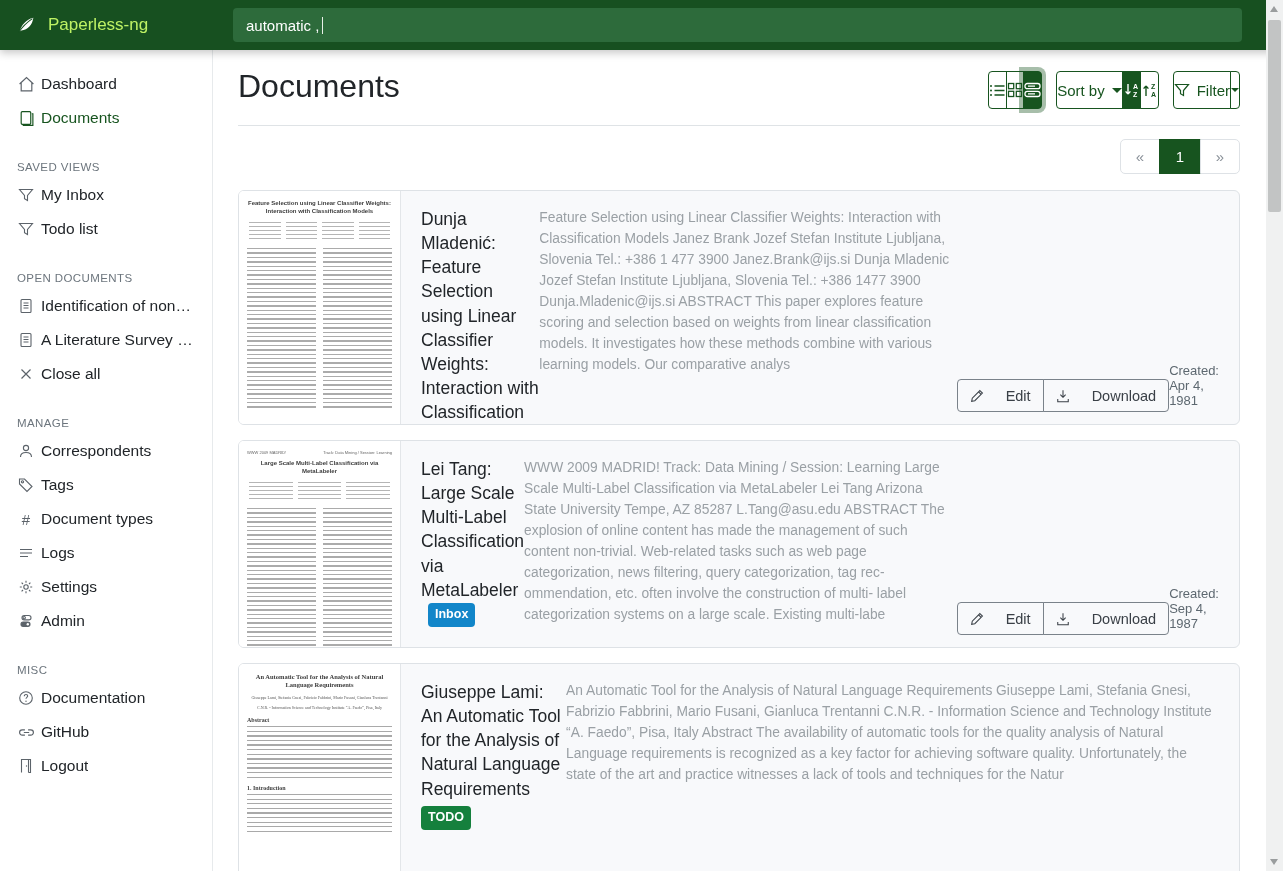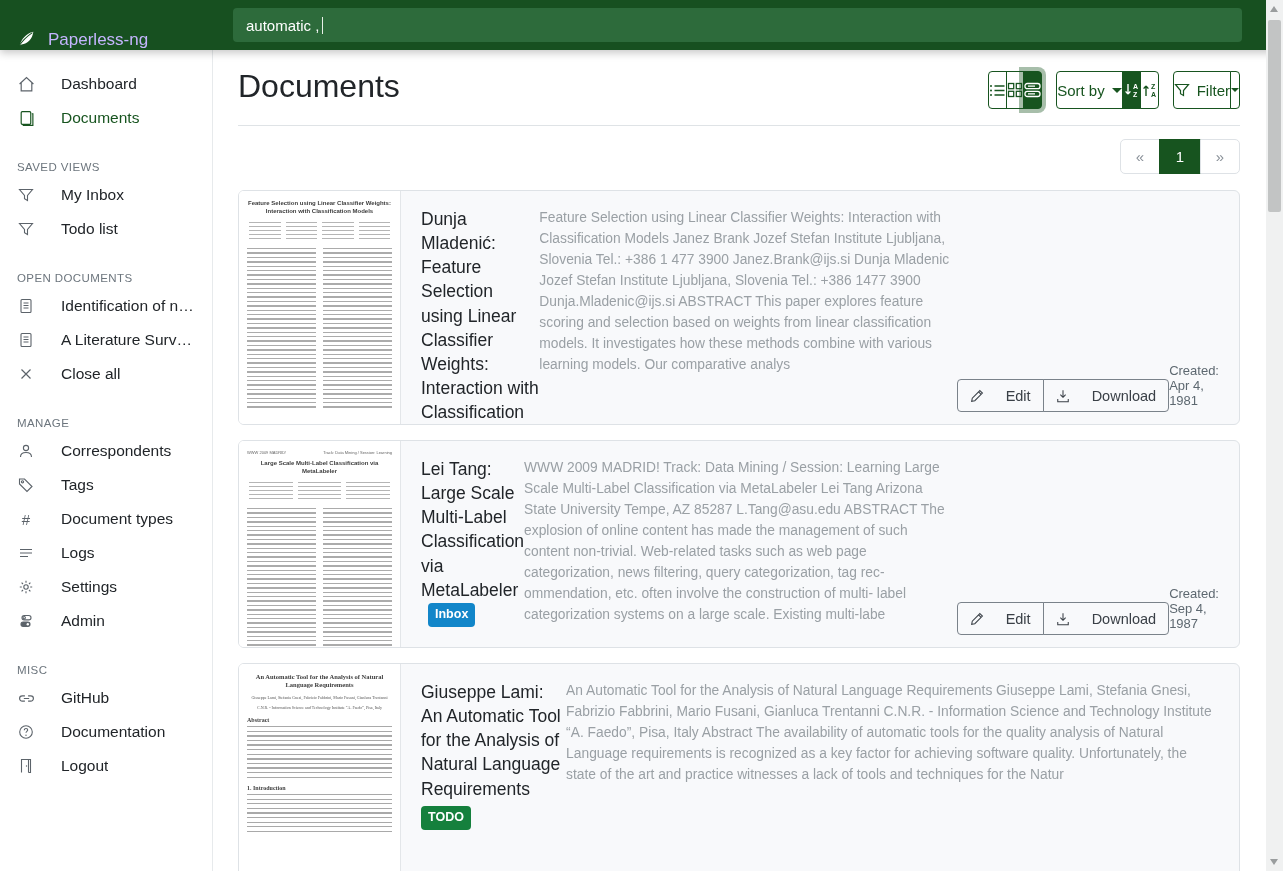--- a/index.html
+++ b/index.html
@@ -4,31 +4,31 @@
 <style>
   * { box-sizing: border-box; }
   html,body { margin:0; padding:0; }
   body {
     width:1283px; height:871px; overflow:hidden; position:relative;
     font-family:"Liberation Sans", sans-serif; background:#fff; color:#212529;
   }
   
   .navbar{ height:50px; background:#175020; display:flex; align-items:stretch;
            box-shadow:0 3px 8px rgba(0,0,0,.22); position:relative; z-index:5;}
-  .brand{ width:213px; flex:none; display:flex; align-items:flex-end; gap:11px;
-          padding-left:15px; color:#c4b5fd; font-size:17px; cursor:pointer;}
+  .brand{ width:213px; flex:none; display:flex; align-items:center; gap:11px;
+          padding-left:15px; color:#bef264; font-size:17px; cursor:pointer;}
   .brand svg{ flex:none; }
   .search{ flex:1; margin:8px 41px 8px 20px; background:#2d6b3b; border-radius:4px;
            display:flex; align-items:center; padding:0 13px; color:#fff; font-size:15px;}
   .caret-line{ width:1px; height:17px; background:#e8f0e8; margin-left:3px; }
   
   .layout{ display:flex; height:821px; }
   .sidebar{ width:213px; flex:none; background:#fff; border-right:1px solid #e7eaec;
             padding-top:17px; overflow:hidden; }
-  .nav-item{ display:flex; align-items:center; gap:26px; padding:8px 17px;
+  .nav-item{ display:flex; align-items:center; gap:6px; padding:8px 17px;
              font-size:15.5px; color:#212529; cursor:pointer; text-decoration:none; }
   .nav-item .nico{ width:18px; height:18px; color:#5c636a; display:flex; align-items:center; justify-content:center; flex:none; }
   .nav-item.active{ color:#17541f; }
   .nav-item.active .nico{ color:#17541f; }
   .nav-label{ white-space:nowrap; overflow:hidden; text-overflow:ellipsis; }
   .section-title{ margin:26px 17px 5px; font-size:11.5px; color:#6c757d; letter-spacing:.4px; }
   
   .main{ flex:1; padding:16px 26px 0 25px; overflow:hidden; margin-right:17px; }
   .header-row{ display:flex; justify-content:space-between; align-items:flex-start; }
   .page-title{ font-size:32px; font-weight:400; margin:0 0 0 0; line-height:40px; color:#212529;}
@@ -241,35 +241,35 @@
           <rect x="3" y="9" width="9" height="4.4" rx="2.2" fill="currentColor"></rect>
             <circle cx="9.8" cy="11.2" r="1.2" fill="#fff" stroke="none"></circle>
         </svg>
       </span>
       <span class="nav-label">Admin</span>
     </a>
 
     <div class="section-title">MISC</div>
     <a class="nav-item">
       <span class="nico">
-        <svg width="17" height="17" viewBox="0 0 16 16" fill="none" stroke="currentColor" stroke-width="1.1">
-          <path d="M6.5 5.5 h-2.5 a2.5 2.5 0 0 0 0 5 h2.5 M9.5 5.5 h2.5 a2.5 2.5 0 0 1 0 5 h-2.5 M5.5 8 h5"></path>
-        </svg>
-      </span>
-      <span class="nav-label">GitHub</span>
-    </a>
-    <a class="nav-item">
-      <span class="nico">
         <svg width="16" height="16" viewBox="0 0 16 16" fill="none" stroke="currentColor" stroke-width="1.1">
           <circle cx="8" cy="8" r="6.3"></circle>
           <path d="M6.3 6.2 c0-1 .8-1.7 1.7-1.7 s1.7 .7 1.7 1.6 c0 1.2-1.7 1.3-1.7 2.6"></path>
           <circle cx="8" cy="11.2" r=".7" fill="currentColor" stroke="none"></circle>
         </svg>
       </span>
       <span class="nav-label">Documentation</span>
+    </a>
+    <a class="nav-item">
+      <span class="nico">
+        <svg width="17" height="17" viewBox="0 0 16 16" fill="none" stroke="currentColor" stroke-width="1.1">
+          <path d="M6.5 5.5 h-2.5 a2.5 2.5 0 0 0 0 5 h2.5 M9.5 5.5 h2.5 a2.5 2.5 0 0 1 0 5 h-2.5 M5.5 8 h5"></path>
+        </svg>
+      </span>
+      <span class="nav-label">GitHub</span>
     </a>
     <a class="nav-item">
       <span class="nico">
         <svg width="16" height="16" viewBox="0 0 16 16" fill="none" stroke="currentColor" stroke-width="1.1">
           <path d="M3.5 14.5 v-13 h7 v13 M10.5 14.5 h2 v-13 h-2"></path>
           <circle cx="8.5" cy="8" r=".7" fill="currentColor" stroke="none"></circle>
         </svg>
       </span>
       <span class="nav-label">Logout</span>
     </a>

